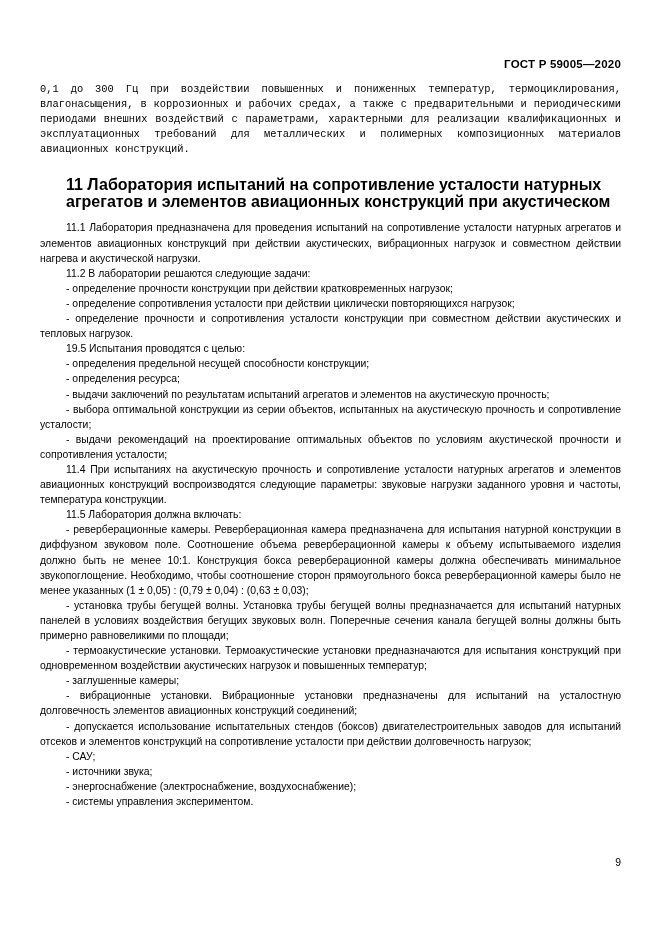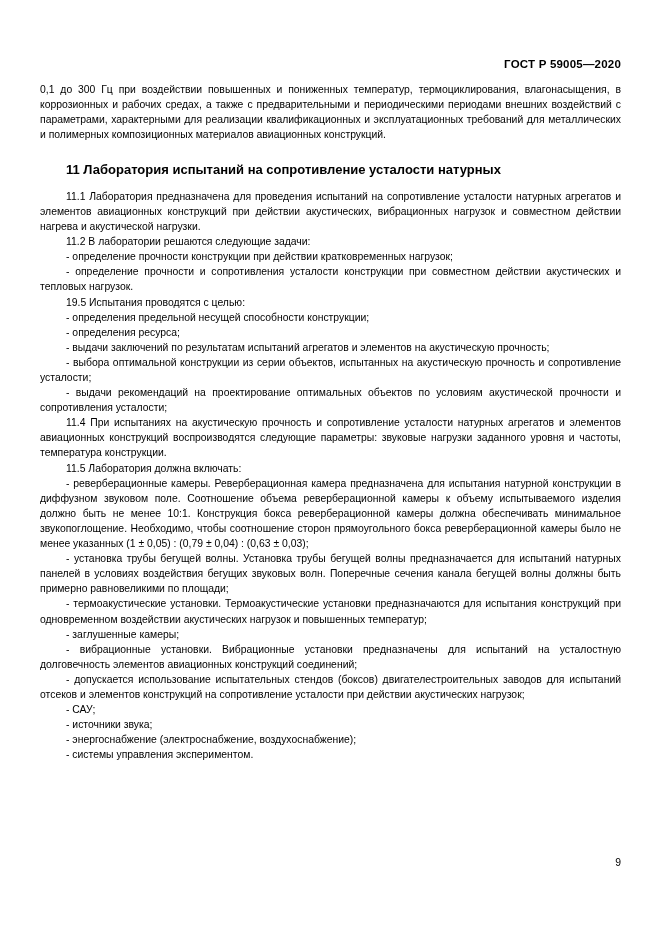--- a/index.html
+++ b/index.html
@@ -40,27 +40,28 @@
   p {
     margin: 0;
     font-size: 10.4px;
     line-height: 15.1px;
     text-align: justify;
     text-justify: inter-word;
     hyphens: manual;
   }
   p.nofirst {
     text-indent: 0;
+    font-family: Liberation Mono, monospace;
   }
   p.indent {
     text-indent: 26px;
   }
   .sec-title {
     margin: 20px 0 0 0;
-    font-size: 13px;
+    font-size: 16px;
     font-weight: bold;
     line-height: 16.5px;
     text-align: left;
     padding-left: 26px;
     text-indent: 0;
   }
   .sec-title .ln {
     display: block;
   }
   .sec-title .ln.l1 { padding-left: 0; }
@@ -79,42 +80,44 @@
 <div class="page">
 
   <div class="header">ГОСТ Р 59005—2020</div>
 
   <div class="content">
 
     <p class="nofirst">0,1 до 300 Гц при воздействии повышенных и пониженных температур, термоциклирования, влагонасыщения, в коррозионных и рабочих средах, а также с предварительными и периодическими периодами внешних воздействий с параметрами, характерными для реализации квалификационных и эксплуатационных требований для металлических и полимерных композиционных материалов авиационных конструкций.</p>
 
     <div class="sec-title">
       <span class="ln l1">11  Лаборатория испытаний на сопротивление усталости натурных</span>
+      <span class="ln">агрегатов и элементов авиационных конструкций при акустическом</span>
     </div>
 
     <div class="gap-after-title"></div>
 
     <p class="indent para">11.1  Лаборатория предназначена для проведения испытаний на сопротивление усталости натурных агрегатов и элементов авиационных конструкций при действии акустических, вибрационных нагрузок и совместном действии нагрева и акустической нагрузки.</p>
     <p class="indent para">11.2  В лаборатории решаются следующие задачи:</p>
     <p class="indent para">- определение прочности конструкции при действии кратковременных нагрузок;</p>
+    <p class="indent para">- определение сопротивления усталости при действии циклически повторяющихся нагрузок;</p>
     <p class="indent para">- определение прочности и сопротивления усталости конструкции при совместном действии акустических и тепловых нагрузок.</p>
     <p class="indent para">19.5  Испытания проводятся с целью:</p>
     <p class="indent para">- определения предельной несущей способности конструкции;</p>
     <p class="indent para">- определения ресурса;</p>
     <p class="indent para">- выдачи заключений по результатам испытаний агрегатов и элементов на акустическую прочность;</p>
     <p class="indent para">- выбора оптимальной конструкции из серии объектов, испытанных на акустическую прочность и сопротивление усталости;</p>
     <p class="indent para">- выдачи рекомендаций на проектирование оптимальных объектов по условиям акустической прочности и сопротивления усталости;</p>
     <p class="indent para">11.4  При испытаниях на акустическую прочность и сопротивление усталости натурных агрегатов и элементов авиационных конструкций воспроизводятся следующие параметры: звуковые нагрузки заданного уровня и частоты, температура конструкции.</p>
     <p class="indent para">11.5  Лаборатория должна включать:</p>
     <p class="indent para">- реверберационные камеры. Реверберационная камера предназначена для испытания натурной конструкции в диффузном звуковом поле. Соотношение объема реверберационной камеры к объему испытываемого изделия должно быть не менее 10:1. Конструкция бокса реверберационной камеры должна обеспечивать минимальное звукопоглощение. Необходимо, чтобы соотношение сторон прямоугольного бокса реверберационной камеры было не менее указанных (1 ± 0,05) : (0,79 ± 0,04) : (0,63 ± 0,03);</p>
     <p class="indent para">- установка трубы бегущей волны. Установка трубы бегущей волны предназначается для испытаний натурных панелей в условиях воздействия бегущих звуковых волн. Поперечные сечения канала бегущей волны должны быть примерно равновеликими по площади;</p>
     <p class="indent para">- термоакустические установки. Термоакустические установки предназначаются для испытания конструкций при одновременном воздействии акустических нагрузок и повышенных температур;</p>
     <p class="indent para">- заглушенные камеры;</p>
     <p class="indent para">- вибрационные установки. Вибрационные установки предназначены для испытаний на усталостную долговечность элементов авиационных конструкций соединений;</p>
-    <p class="indent para">- допускается использование испытательных стендов (боксов) двигателестроительных заводов для испытаний отсеков и элементов конструкций на сопротивление усталости при действии акустических нагрузок;</p>
+    <p class="indent para">- допускается использование испытательных стендов (боксов) двигателестроительных заводов для испытаний отсеков и элементов конструкций на сопротивление усталости при действии долговечность нагрузок;</p>
     <p class="indent para">- САУ;</p>
     <p class="indent para">- источники звука;</p>
     <p class="indent para">- энергоснабжение (электроснабжение, воздухоснабжение);</p>
     <p class="indent para">- системы управления экспериментом.</p>
 
   </div>
 
   <div class="pagenum">9</div>
 
 </div>

